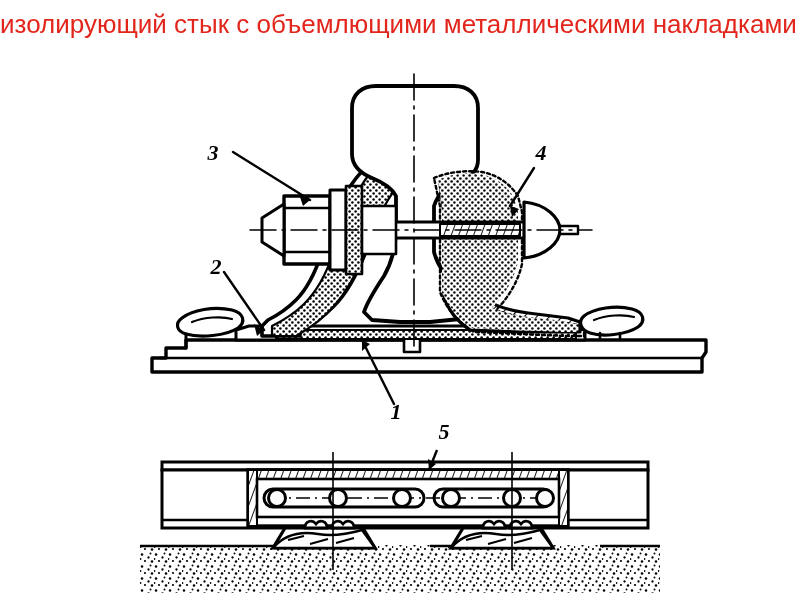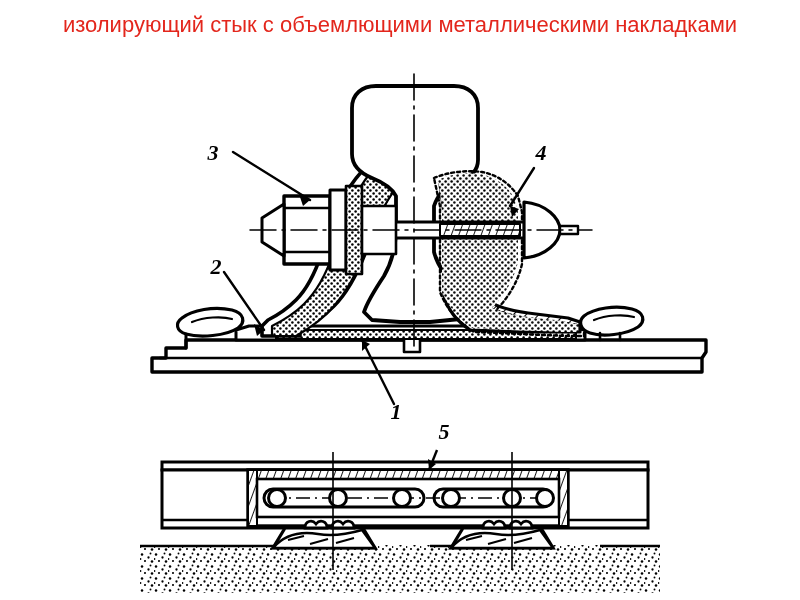--- a/index.html
+++ b/index.html
@@ -10,23 +10,23 @@
     font-family:"Liberation Sans", sans-serif;
     overflow:hidden;
     position:relative;
   }
   #slide{
     position:absolute;left:0;top:0;width:800px;height:600px;
     background:#ffffff;
   }
   #title{
     position:absolute;left:0;top:10px;width:800px;
-    text-align:center;
+    text-align:left;
     color:#e3261c;
-    font-size:22px;
+    font-size:26px;
     line-height:29px;
     font-family:"Liberation Sans", sans-serif;
     letter-spacing:0px;
     white-space:pre-line;
   }
   #figure{
     position:absolute;left:0;top:0;width:800px;height:600px;
   }
   .lbl{
     font-family:"Liberation Serif", serif;

